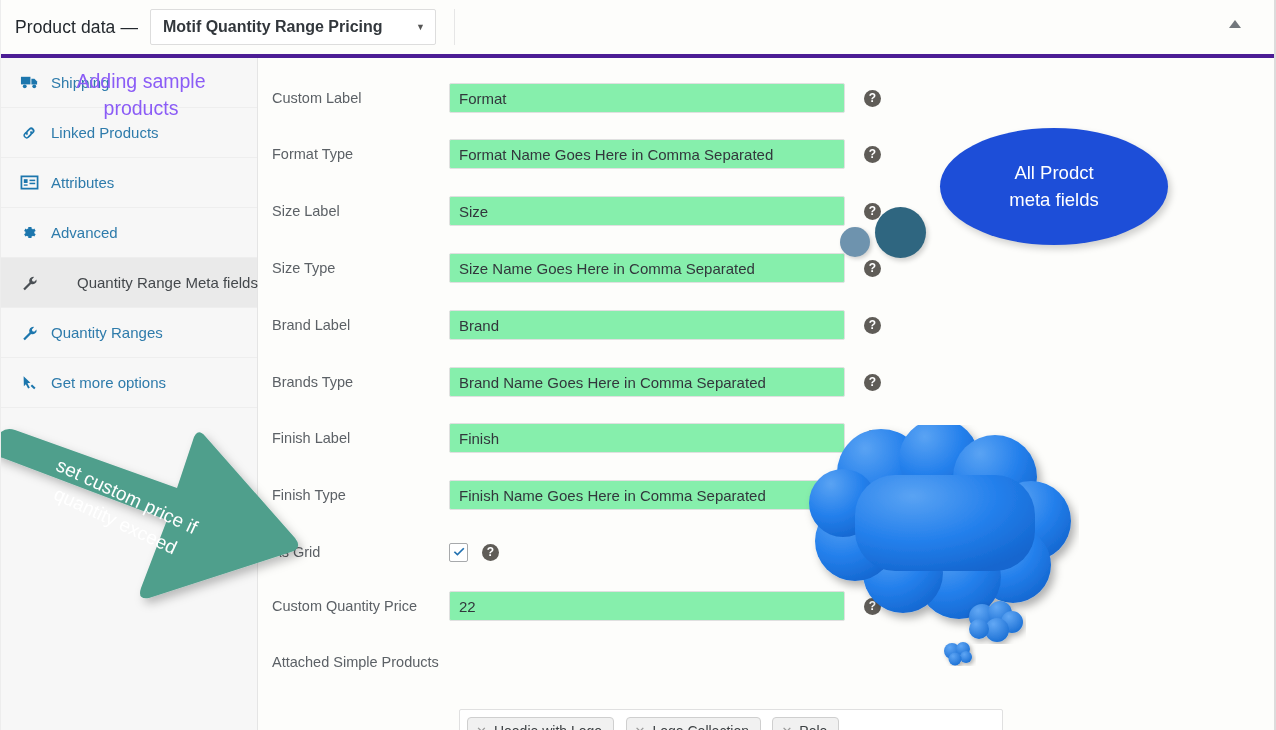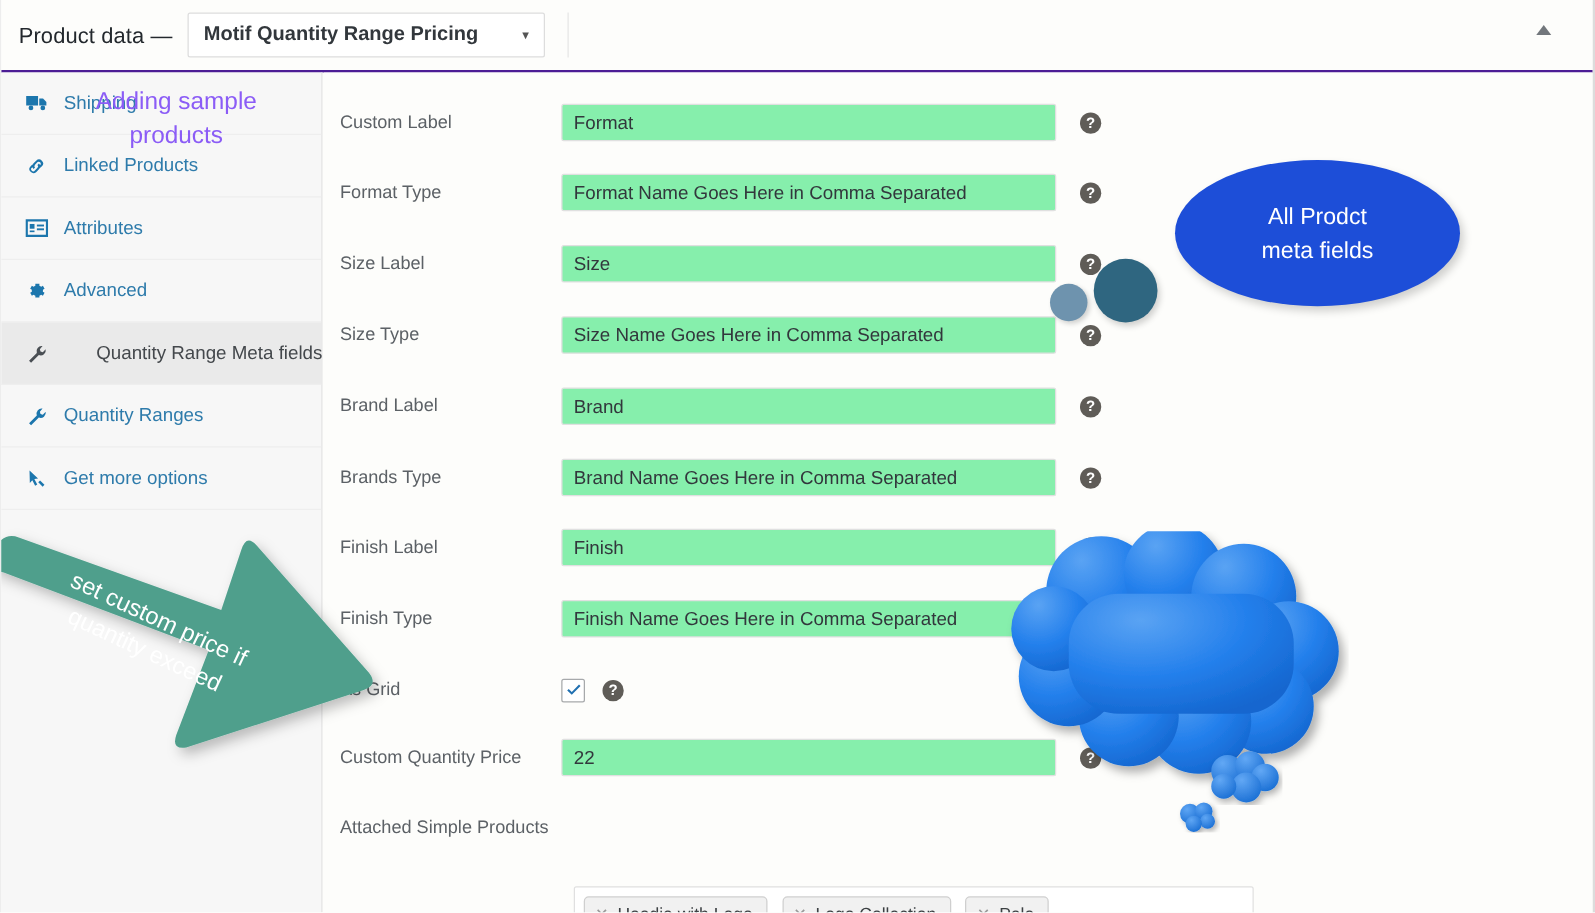--- a/index.html
+++ b/index.html
@@ -26,21 +26,21 @@
     overflow: hidden;
   }
 
   
   .panel-header {
     position: absolute;
     left: 0; top: 0;
     width: 1276px;
     height: 58px;
     background: #fdfdfb;
-    border-bottom: 2px solid #4c1d95;
+    border-bottom: 4px solid #4c1d95;
     box-sizing: border-box;
     display: flex;
     align-items: center;
   }
   .panel-title {
     margin-left: 14px;
     font-size: 17.5px;
     color: #23282d;
     letter-spacing: .1px;
     white-space: nowrap;

